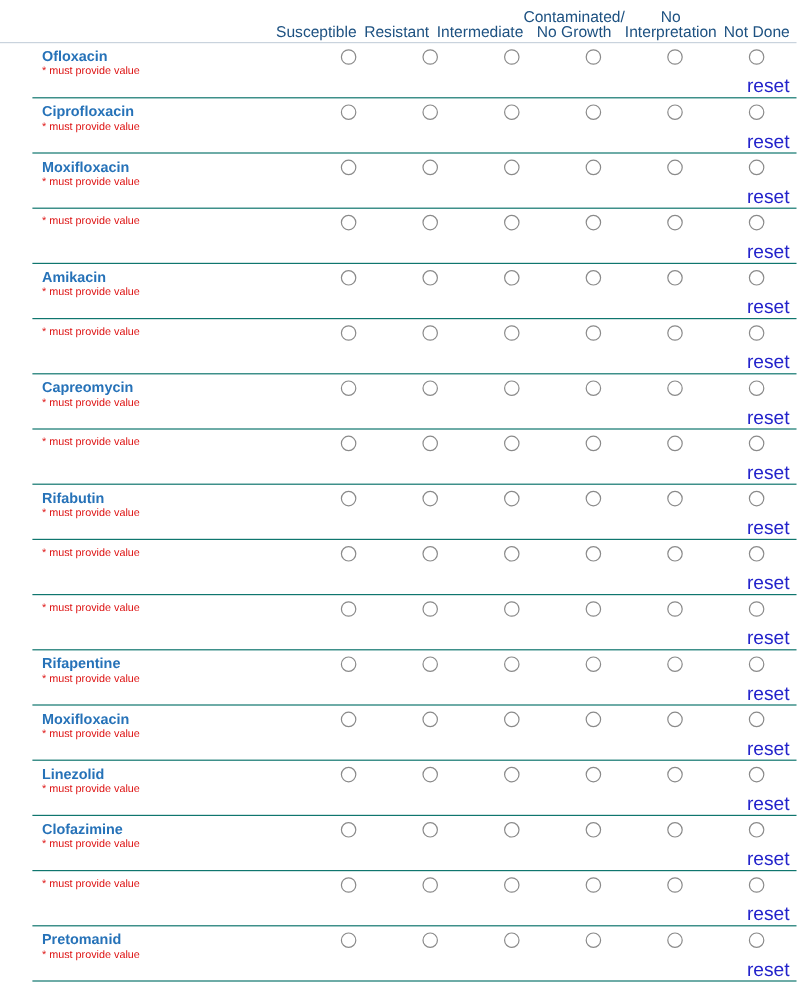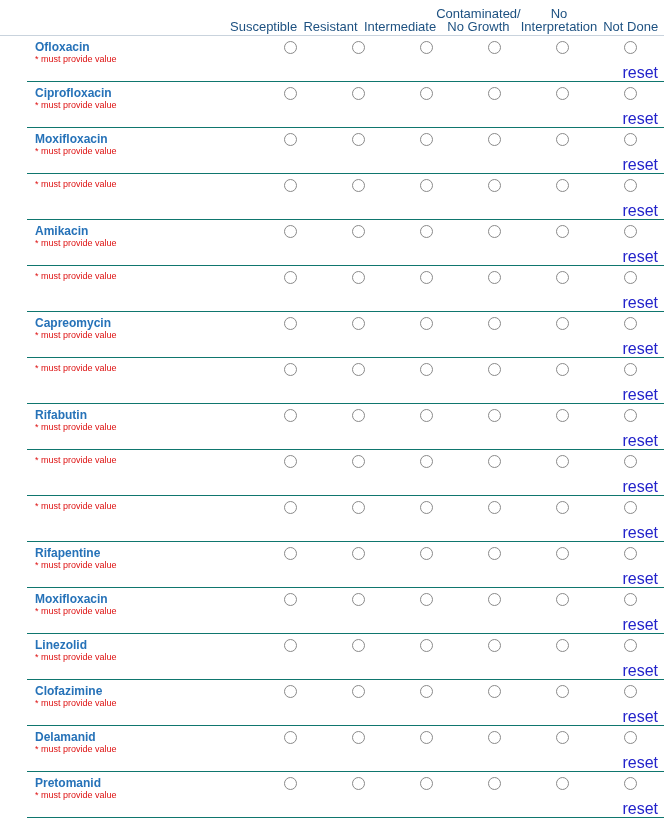--- a/index.html
+++ b/index.html
@@ -482,21 +482,20 @@
           <span class="radio"></span>
         </div>
     <div class="radio-cell">
           <span class="radio"></span>
         </div>
     <a class="reset-link">reset</a>
   </div>
 
   <div class="grid-row drug-row">
     <div class="drug-cell">
-      <span class="drug-label">Delamanid</span>
       <span class="required-note">* must provide value</span>
     </div>
     <div class="radio-cell">
           <span class="radio"></span>
         </div>
     <div class="radio-cell">
           <span class="radio"></span>
         </div>
     <div class="radio-cell">
           <span class="radio"></span>

